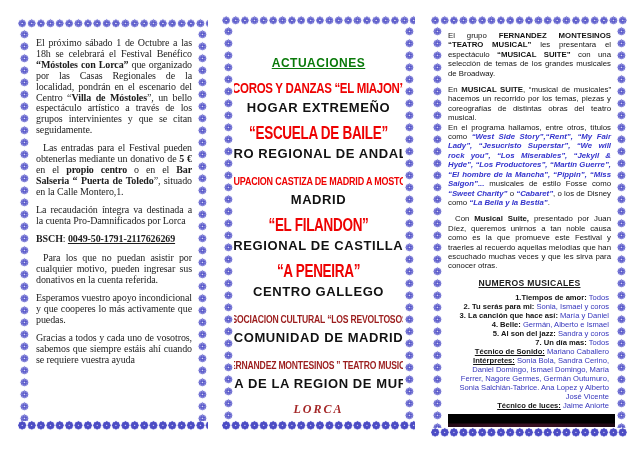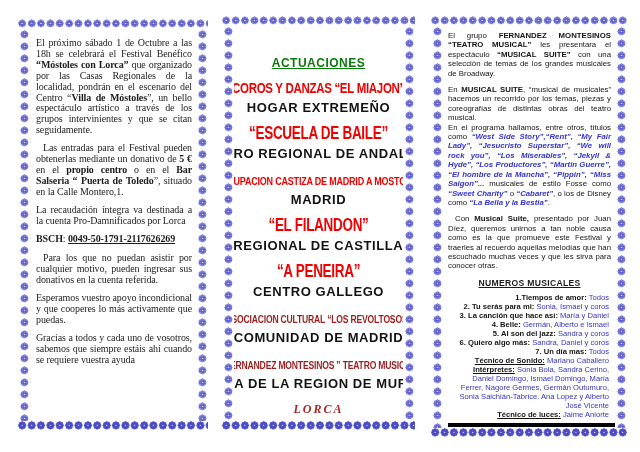--- a/index.html
+++ b/index.html
@@ -161,21 +161,20 @@
     <p class="ind"><span>Con </span><span class="b">Musical Suite,</span><span> presentado por Juan Díez, queremos unirnos a tan noble causa como es la que promueve este Festival y traerles al recuerdo aquellas melodías que han escuchado muchas veces y que les sirva para conocer otras.</span></p>
 
     <div class="r-heading">NUMEROS MUSICALES</div>
 
     <div class="r-list">
       <div><span class="b">1.Tiempos de amor:</span><span class="blue"> Todos</span></div>
       <div><span class="b">2. Tu serás para mi:</span><span class="blue"> Sonia, Ismael y coros</span></div>
       <div><span class="b">3. La canción que hace así:</span><span class="blue"> María y Daniel</span></div>
       <div><span class="b">4. Belle:</span><span class="blue"> Germán, Alberto e Ismael</span></div>
       <div><span class="b">5. Al son del jazz:</span><span class="blue"> Sandra y coros</span></div>
-      <div><span class="b">6. Quiero algo más:</span><span class="blue"> Sandra, Daniel y coros</span></div>
       <div><span class="b">7. Un día mas:</span><span class="blue"> Todos</span></div>
       <div><span class="b u">Técnico de Sonido:</span><span class="blue"> Mariano Caballero</span></div>
       <div><span class="b u">Intérpretes:</span><span class="blue"> Sonia Bola, Sandra Cerino, Daniel Domingo, Ismael Domingo, María Ferrer, Nagore Germes, Germán Outumuro, Sonia Salchián-Tabrice. Ana Lopez y Alberto José Vicente</span></div>
       <div><span class="b u">Técnico de luces:</span><span class="blue"> Jaime Aniorte</span></div>
     </div>
 
     <div class="photo" title="Performers lined up on a dark stage with red-purple lighting">
       
       
       

